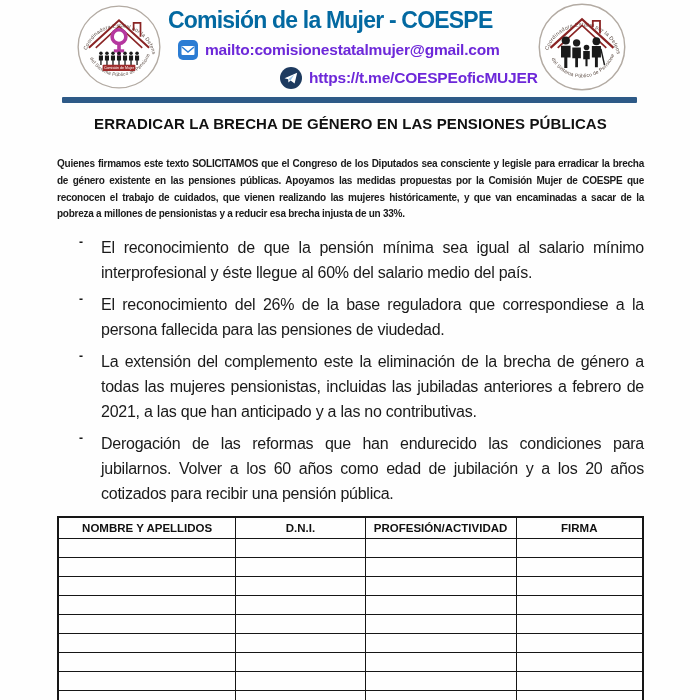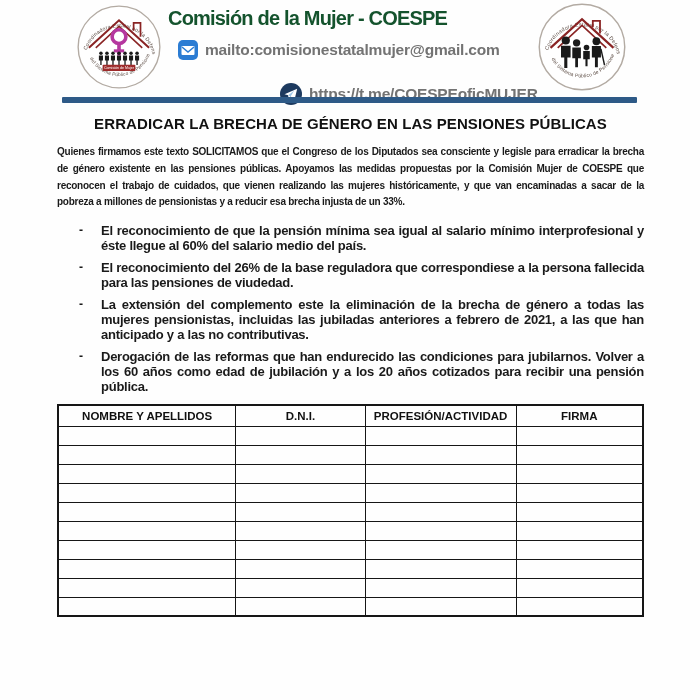--- a/index.html
+++ b/index.html
@@ -6,52 +6,52 @@
   body { background:#ffffff; font-family:"Liberation Sans", sans-serif; }
   .page {
     position:relative; width:700px; height:700px; background:#fefefe;
     overflow:hidden; margin:0 auto;
   }
   
   .logo-left  { position:absolute; left:76px;  top:4px; width:86px; height:86px; }
   .logo-right { position:absolute; left:537px; top:2px; width:90px; height:90px; }
   .header-title {
     position:absolute; left:168px; top:7px; width:372px;
-    font-size:20px; font-weight:bold; letter-spacing:-0.8px;
-    color:#14532d; white-space:nowrap;
+    font-size:23px; font-weight:bold; letter-spacing:-0.8px;
+    color:#0369a1; white-space:nowrap;
   }
   .contact-row { position:absolute; display:flex; align-items:center; gap:7px; }
   .email-row    { left:178px; top:40px; }
-  .telegram-row { left:280px; top:83px; }
+  .telegram-row { left:280px; top:67px; }
   .contact-row .label {
-    font-size:15.5px; font-weight:bold; color:#737373; letter-spacing:-0.2px;
+    font-size:15.5px; font-weight:bold; color:#6d28d9; letter-spacing:-0.2px;
     white-space:nowrap;
   }
   .divider {
     position:absolute; left:62px; top:97px; width:575px; height:6px;
     background:#2e5a87; border-radius:1px;
   }
   
   .content { position:absolute; left:57px; top:115px; width:587px; color:#1a1a1a; }
   .doc-heading {
     text-align:center; font-size:15px; font-weight:bold; color:#111;
-    letter-spacing:0.1px; margin-bottom:12px;
+    letter-spacing:0.1px; margin-bottom:24px;
   }
   .para {
     font-size:10px; font-weight:bold; line-height:16.8px;
     text-align:justify; letter-spacing:-0.25px; margin-bottom:12px;
   }
   .bullet-list { margin-top:2px; margin-bottom:10px; }
   .bullet-item { display:flex; margin-bottom:7px; }
   .bullet-marker {
     width:22px; margin-left:22px; flex:0 0 auto;
     font-size:12.2px; font-weight:bold;
   }
   .bullet-text {
-    flex:1; font-size:13px; font-weight:bold; line-height:15px;
+    flex:1; font-size:16px; font-weight:normal; line-height:25px;
     text-align:justify; letter-spacing:-0.25px;
   }
   
   .sig-table {
     width:100%; border-collapse:collapse; table-layout:fixed;
     border:2px solid #161616; margin-top:6px;
   }
   .sig-table th {
     border:1px solid #161616; height:21px; font-size:11.5px;
     font-weight:bold; text-align:center; padding:1px 2px; color:#111;

